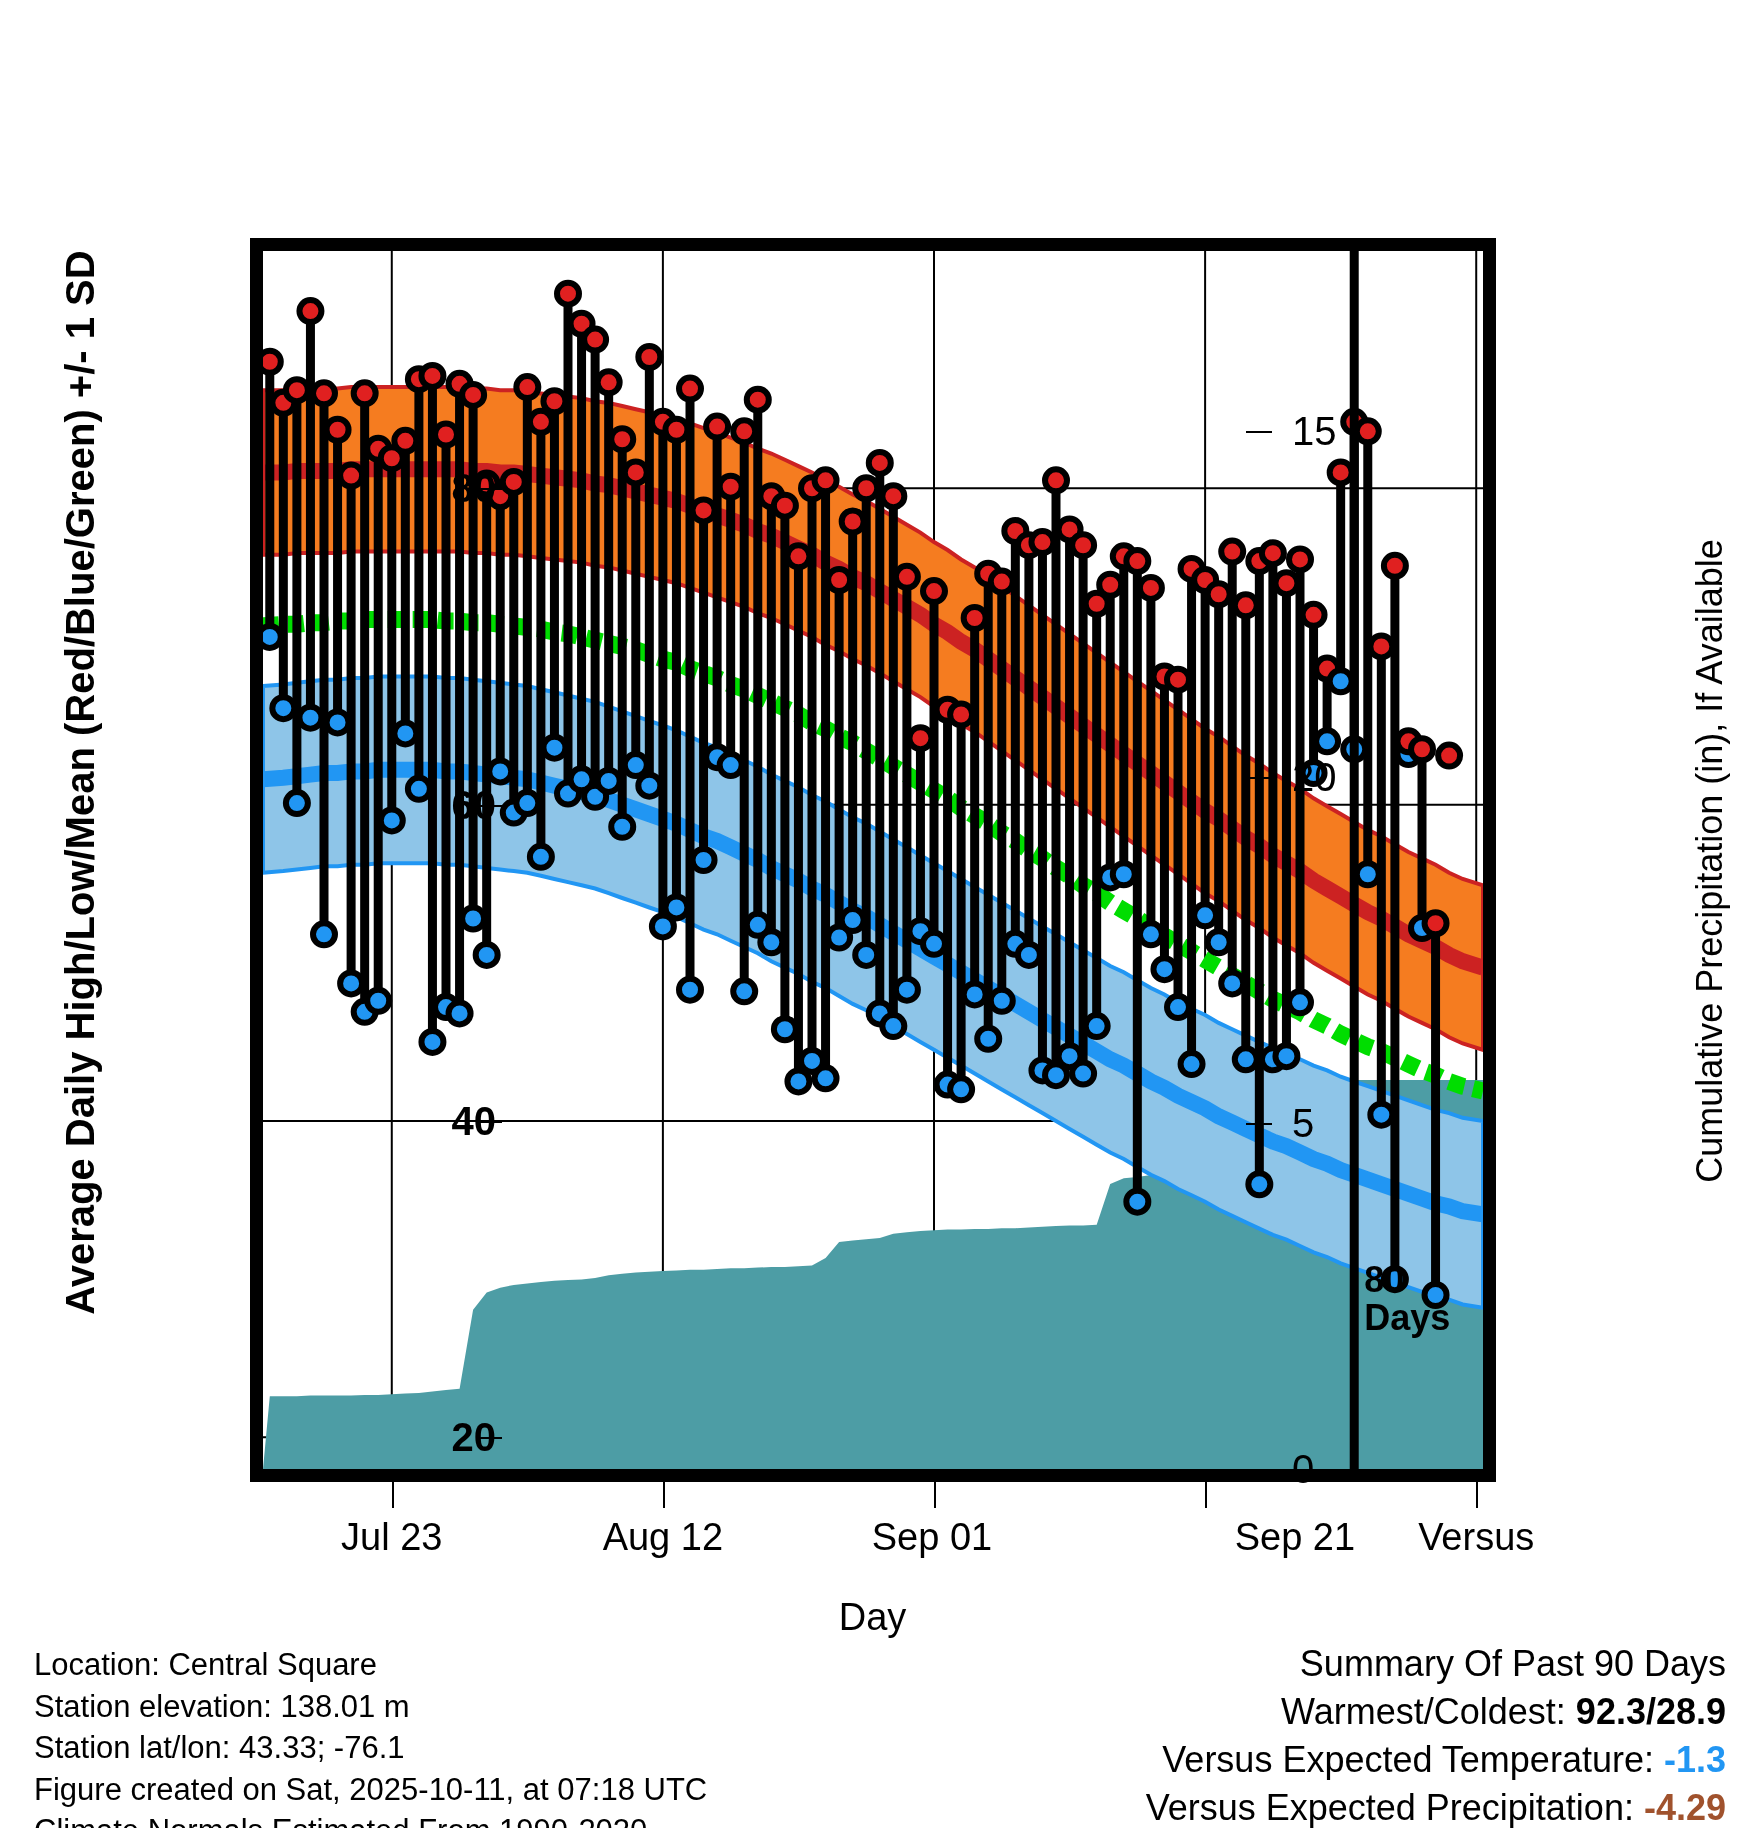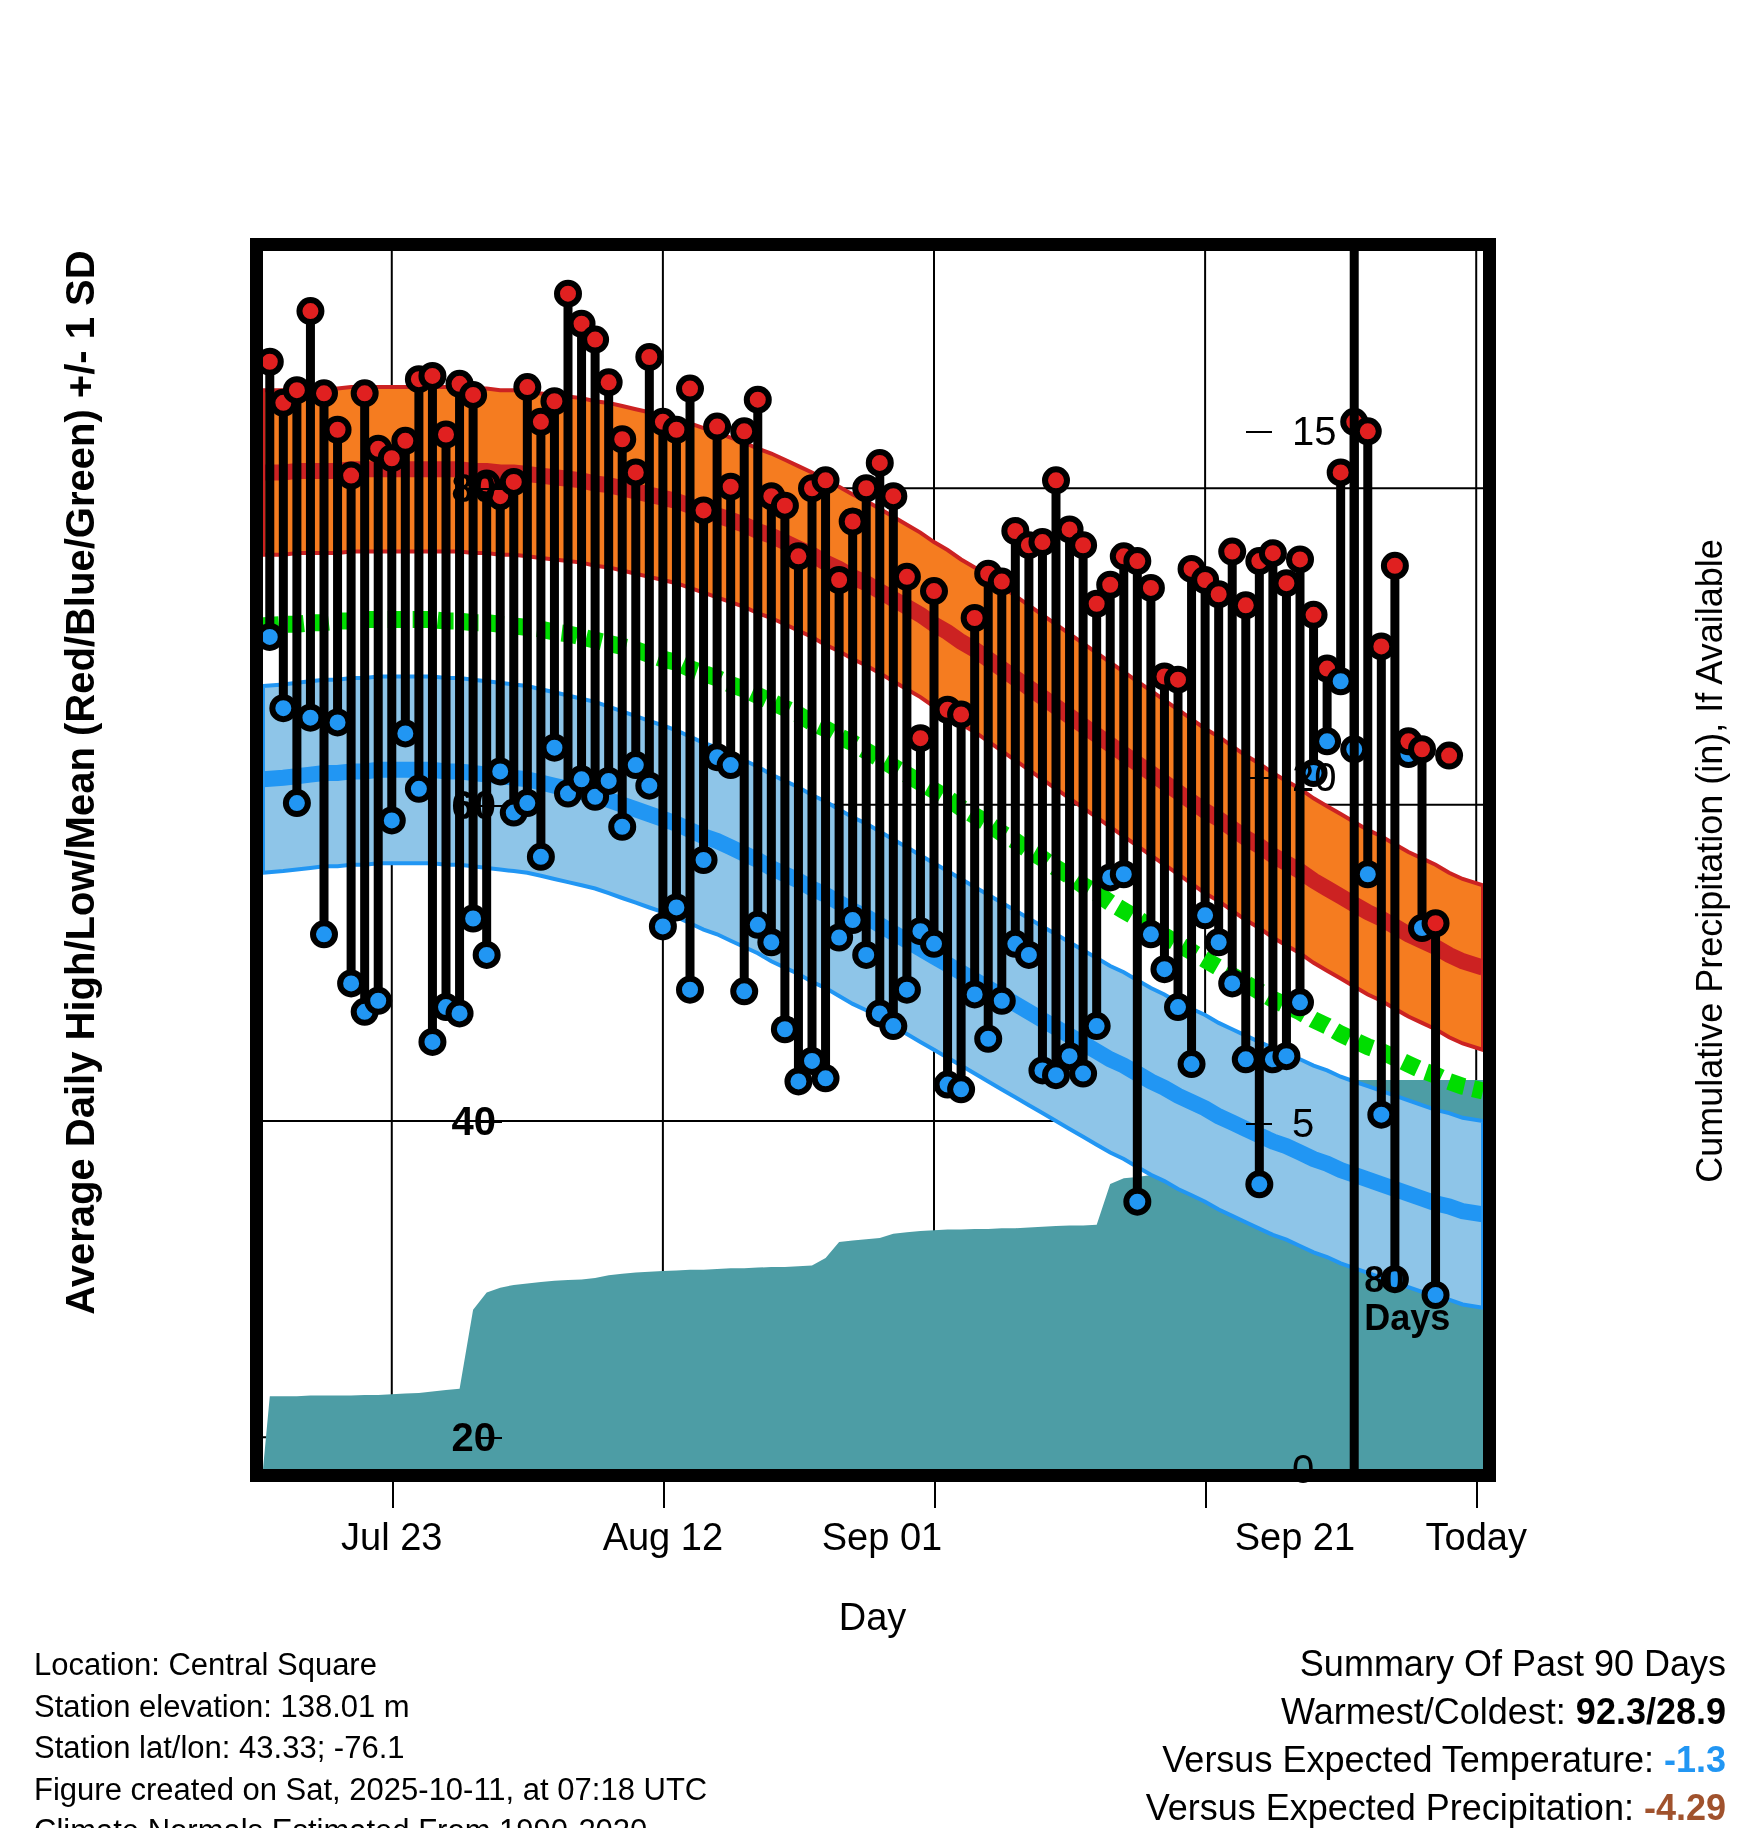--- a/index.html
+++ b/index.html
@@ -370,25 +370,25 @@
       <div class="tickR" style="top: 1122.98px;">5</div>
       <div class="tickmarkR" style="top: 1122.98px;"></div>
       <div class="tickR" style="top: 776.955px;">20</div>
       <div class="tickmarkR" style="top: 776.955px;"></div>
       <div class="tickR" style="top: 430.932px;">15</div>
       <div class="tickmarkR" style="top: 430.932px;"></div>
       <div class="xtick" style="left: 391.778px;">Jul 23</div>
       <div class="tickmarkX" style="left: 391.778px;"></div>
       <div class="xtick" style="left: 662.889px;">Aug 12</div>
       <div class="tickmarkX" style="left: 662.889px;"></div>
-      <div class="xtick" style="left: 882px;">Sep 01</div>
+      <div class="xtick" style="left: 932px;">Sep 01</div>
       <div class="tickmarkX" style="left: 934px;"></div>
       <div class="xtick" style="left: 1205.11px; text-align: right;">Sep 21</div>
       <div class="tickmarkX" style="left: 1205.11px;"></div>
-      <div class="xtick" style="left: 1476.22px;">Today</div>
+      <div class="xtick" style="left: 1476.22px;">Versus</div>
       <div class="tickmarkX" style="left: 1476.22px;"></div>
     </div>
 
   <div class="footL">
       <div>Location: Central Square</div>
       <div>Station elevation: 138.01 m</div>
       <div>Station lat/lon: 43.33; -76.1</div>
       <div>Figure created on Sat, 2025-10-11, at 07:18 UTC</div>
       <div>Climate Normals Estimated From 1990-2020</div>
     </div>

